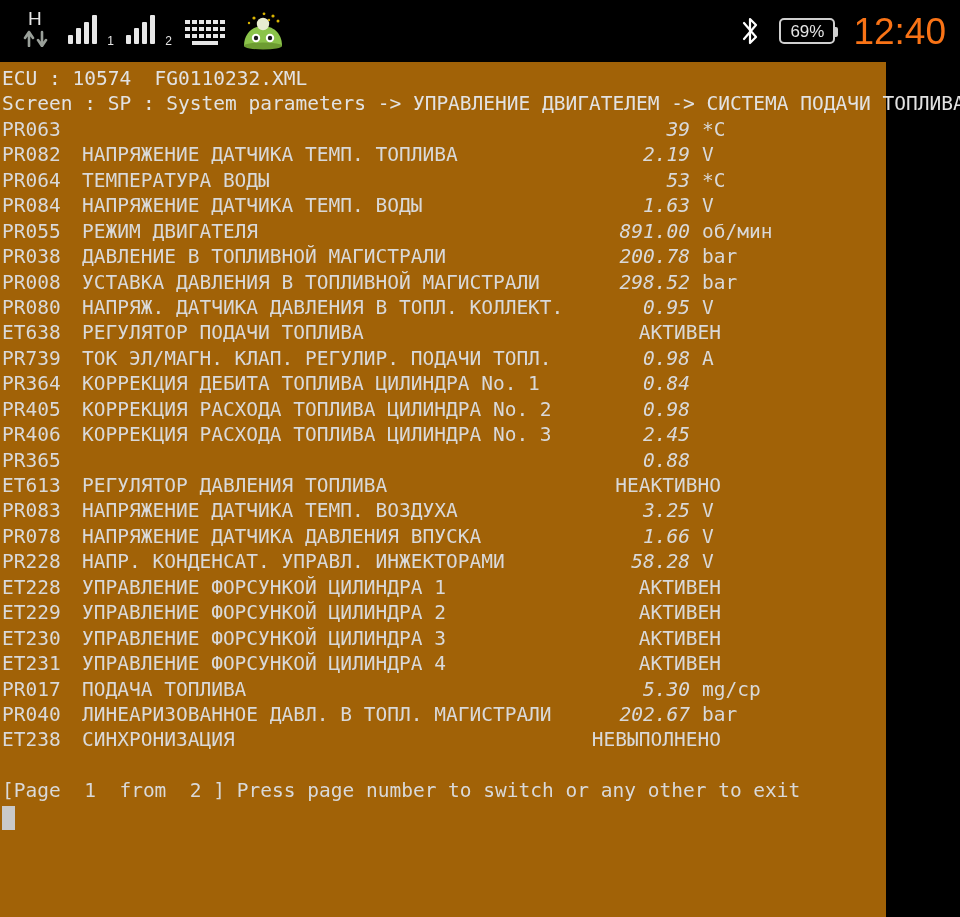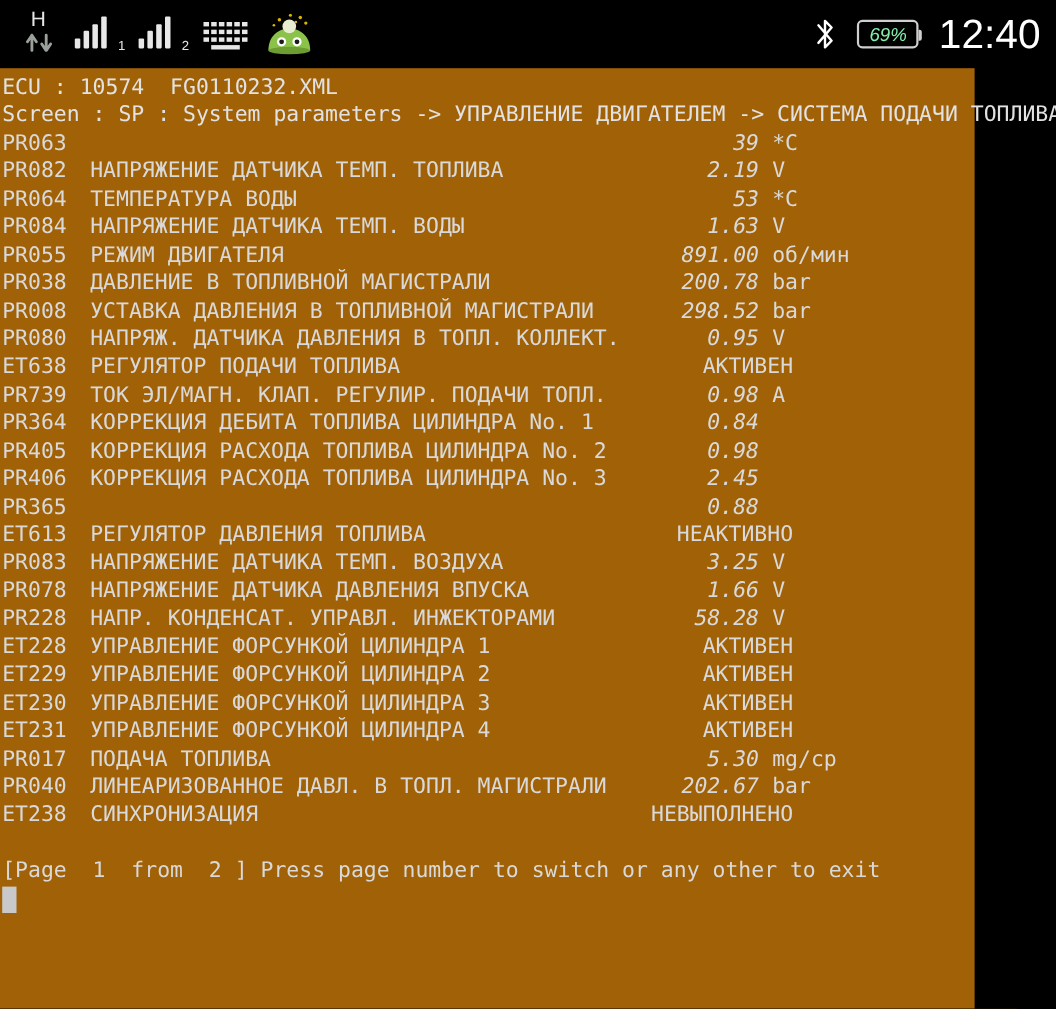--- a/index.html
+++ b/index.html
@@ -123,28 +123,27 @@
     top: 7px;
     width: 3px;
     height: 10px;
     background: #cfcfcf;
     border-radius: 0 2px 2px 0;
   }
   .battery span {
     font-family: "Liberation Sans", sans-serif;
     font-size: 17px;
     line-height: 17px;
-    color: #86efac;
-    font-style: italic;
+    color: #e5e5e5;
   }
   .clock {
     font-family: "Liberation Sans", sans-serif;
     font-size: 37px;
     line-height: 37px;
-    color: #ffffff;
+    color: #f97316;
     letter-spacing: 0px;
     padding-right: 4px;
   }
 
   
   #terminal {
     position: relative;
     width: 886px;
     height: 855px;
     background: #a16207;

